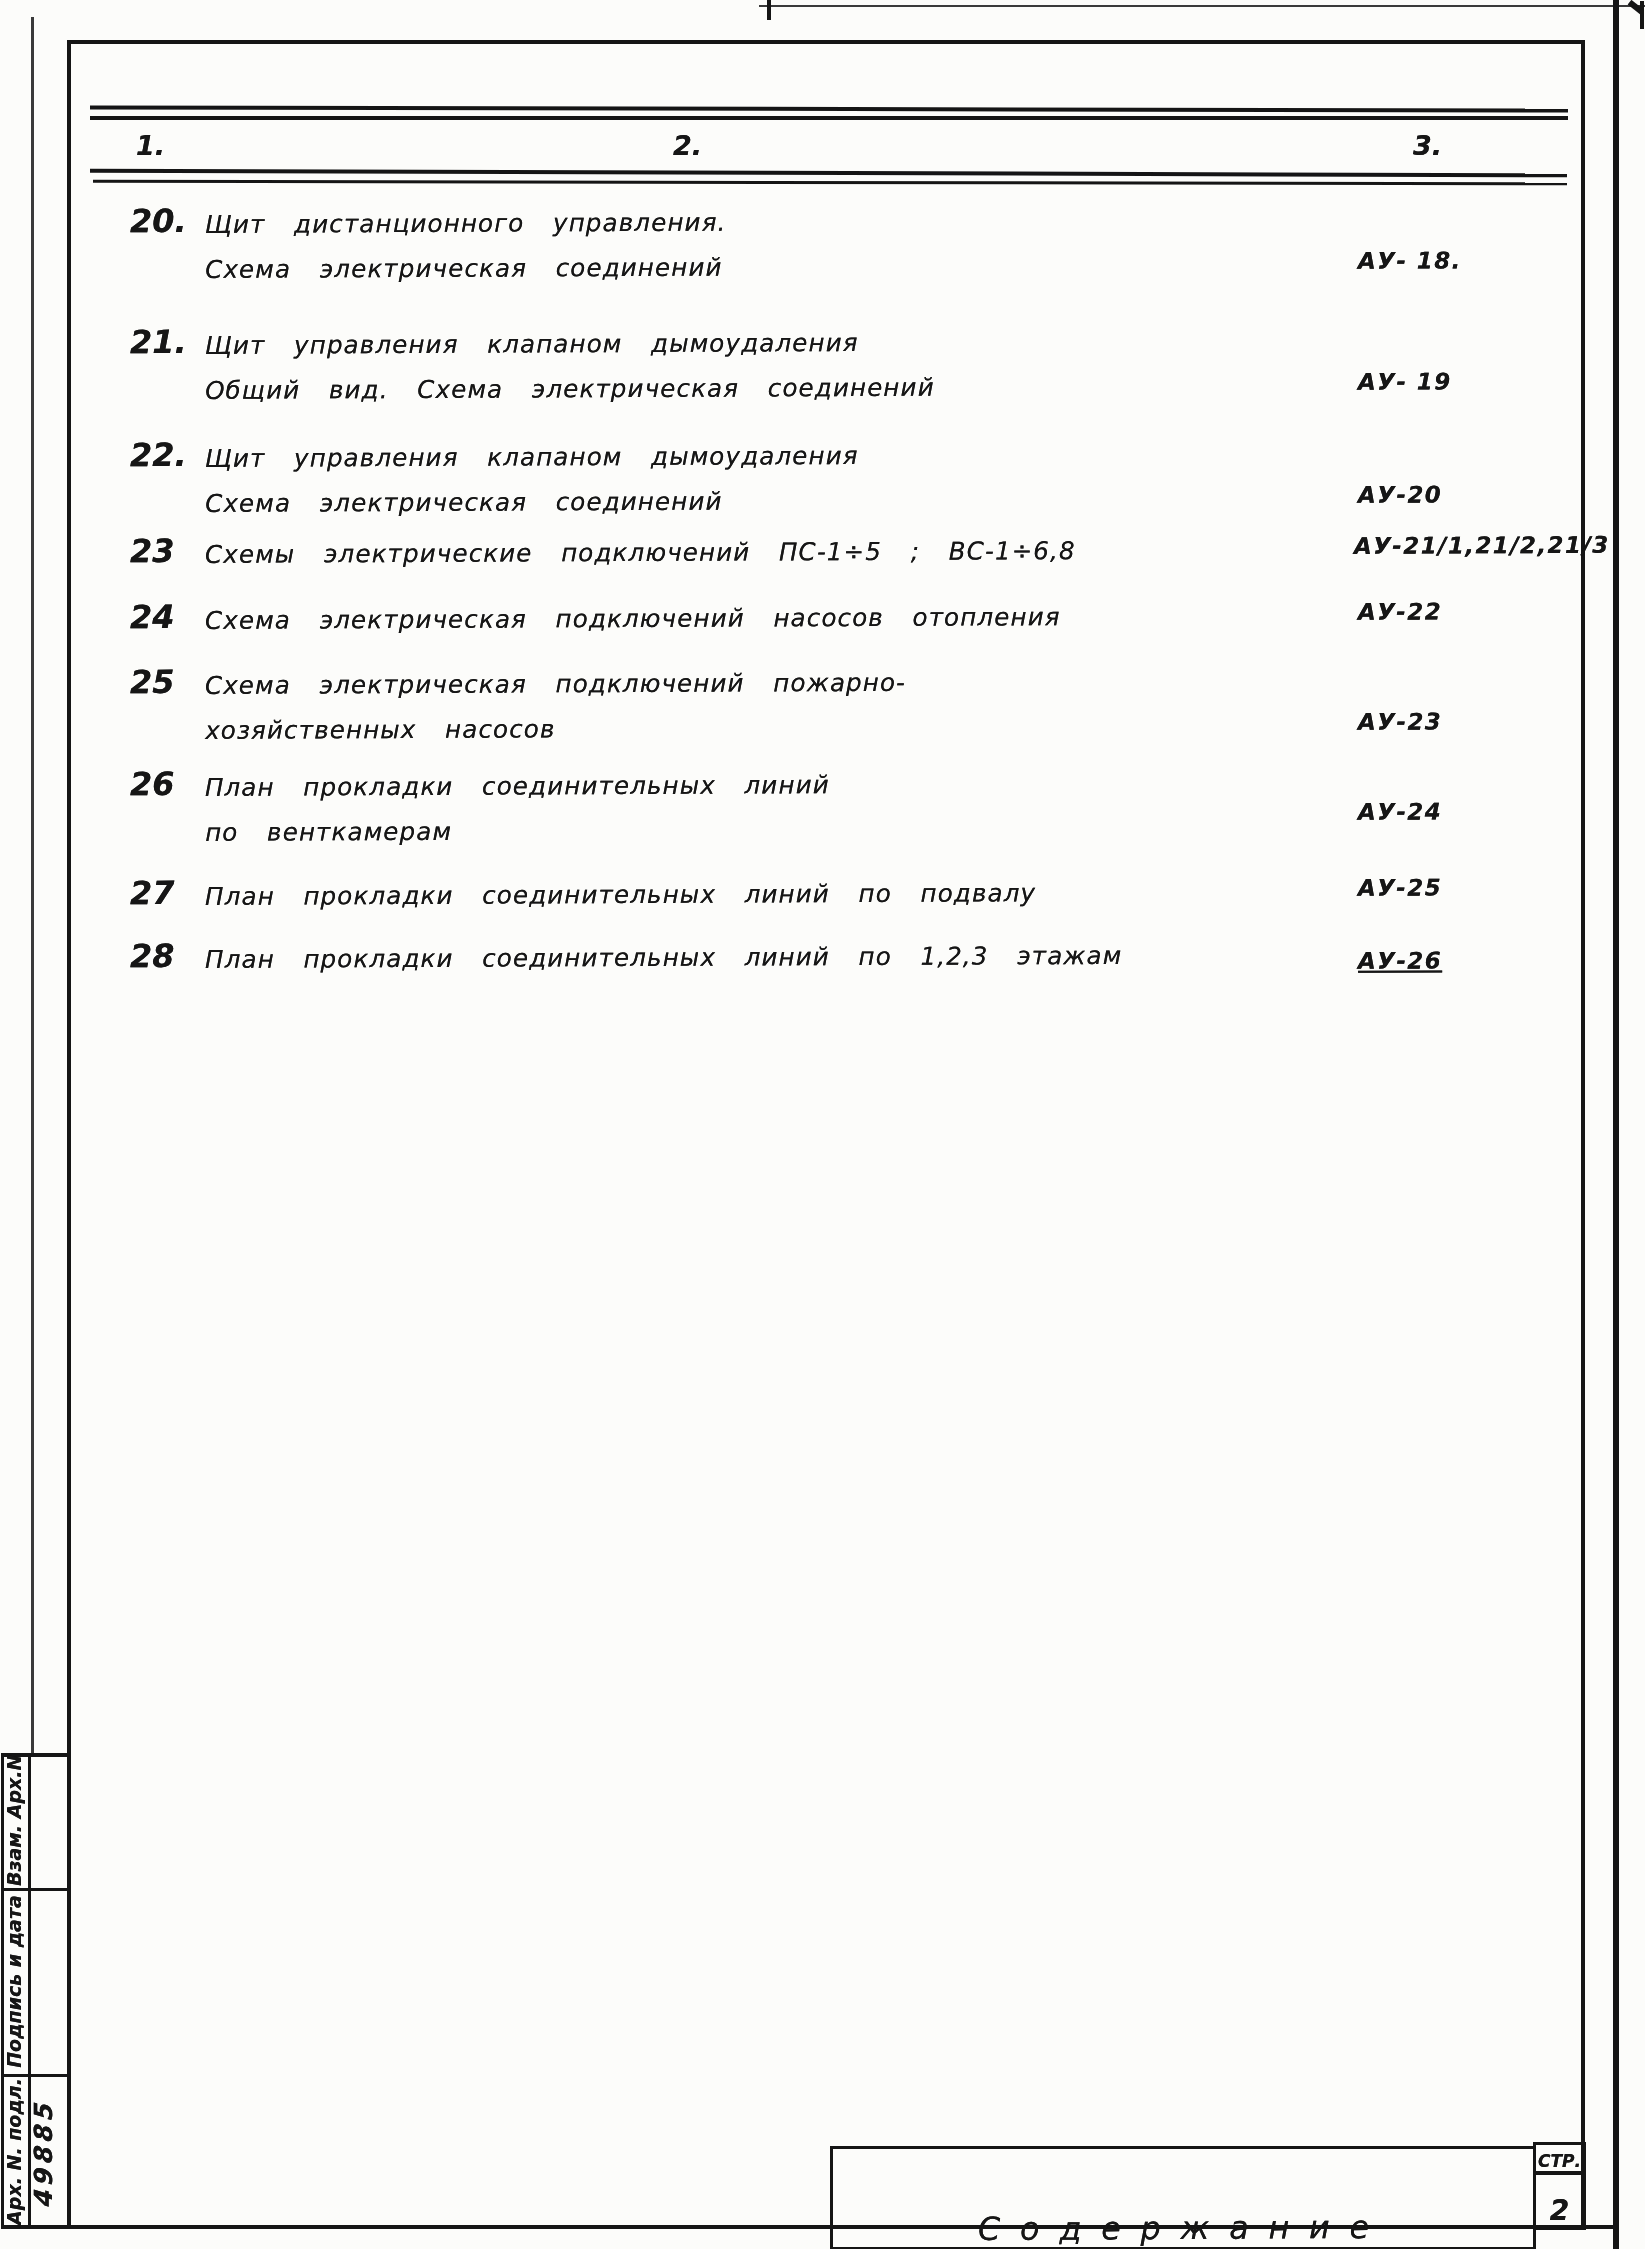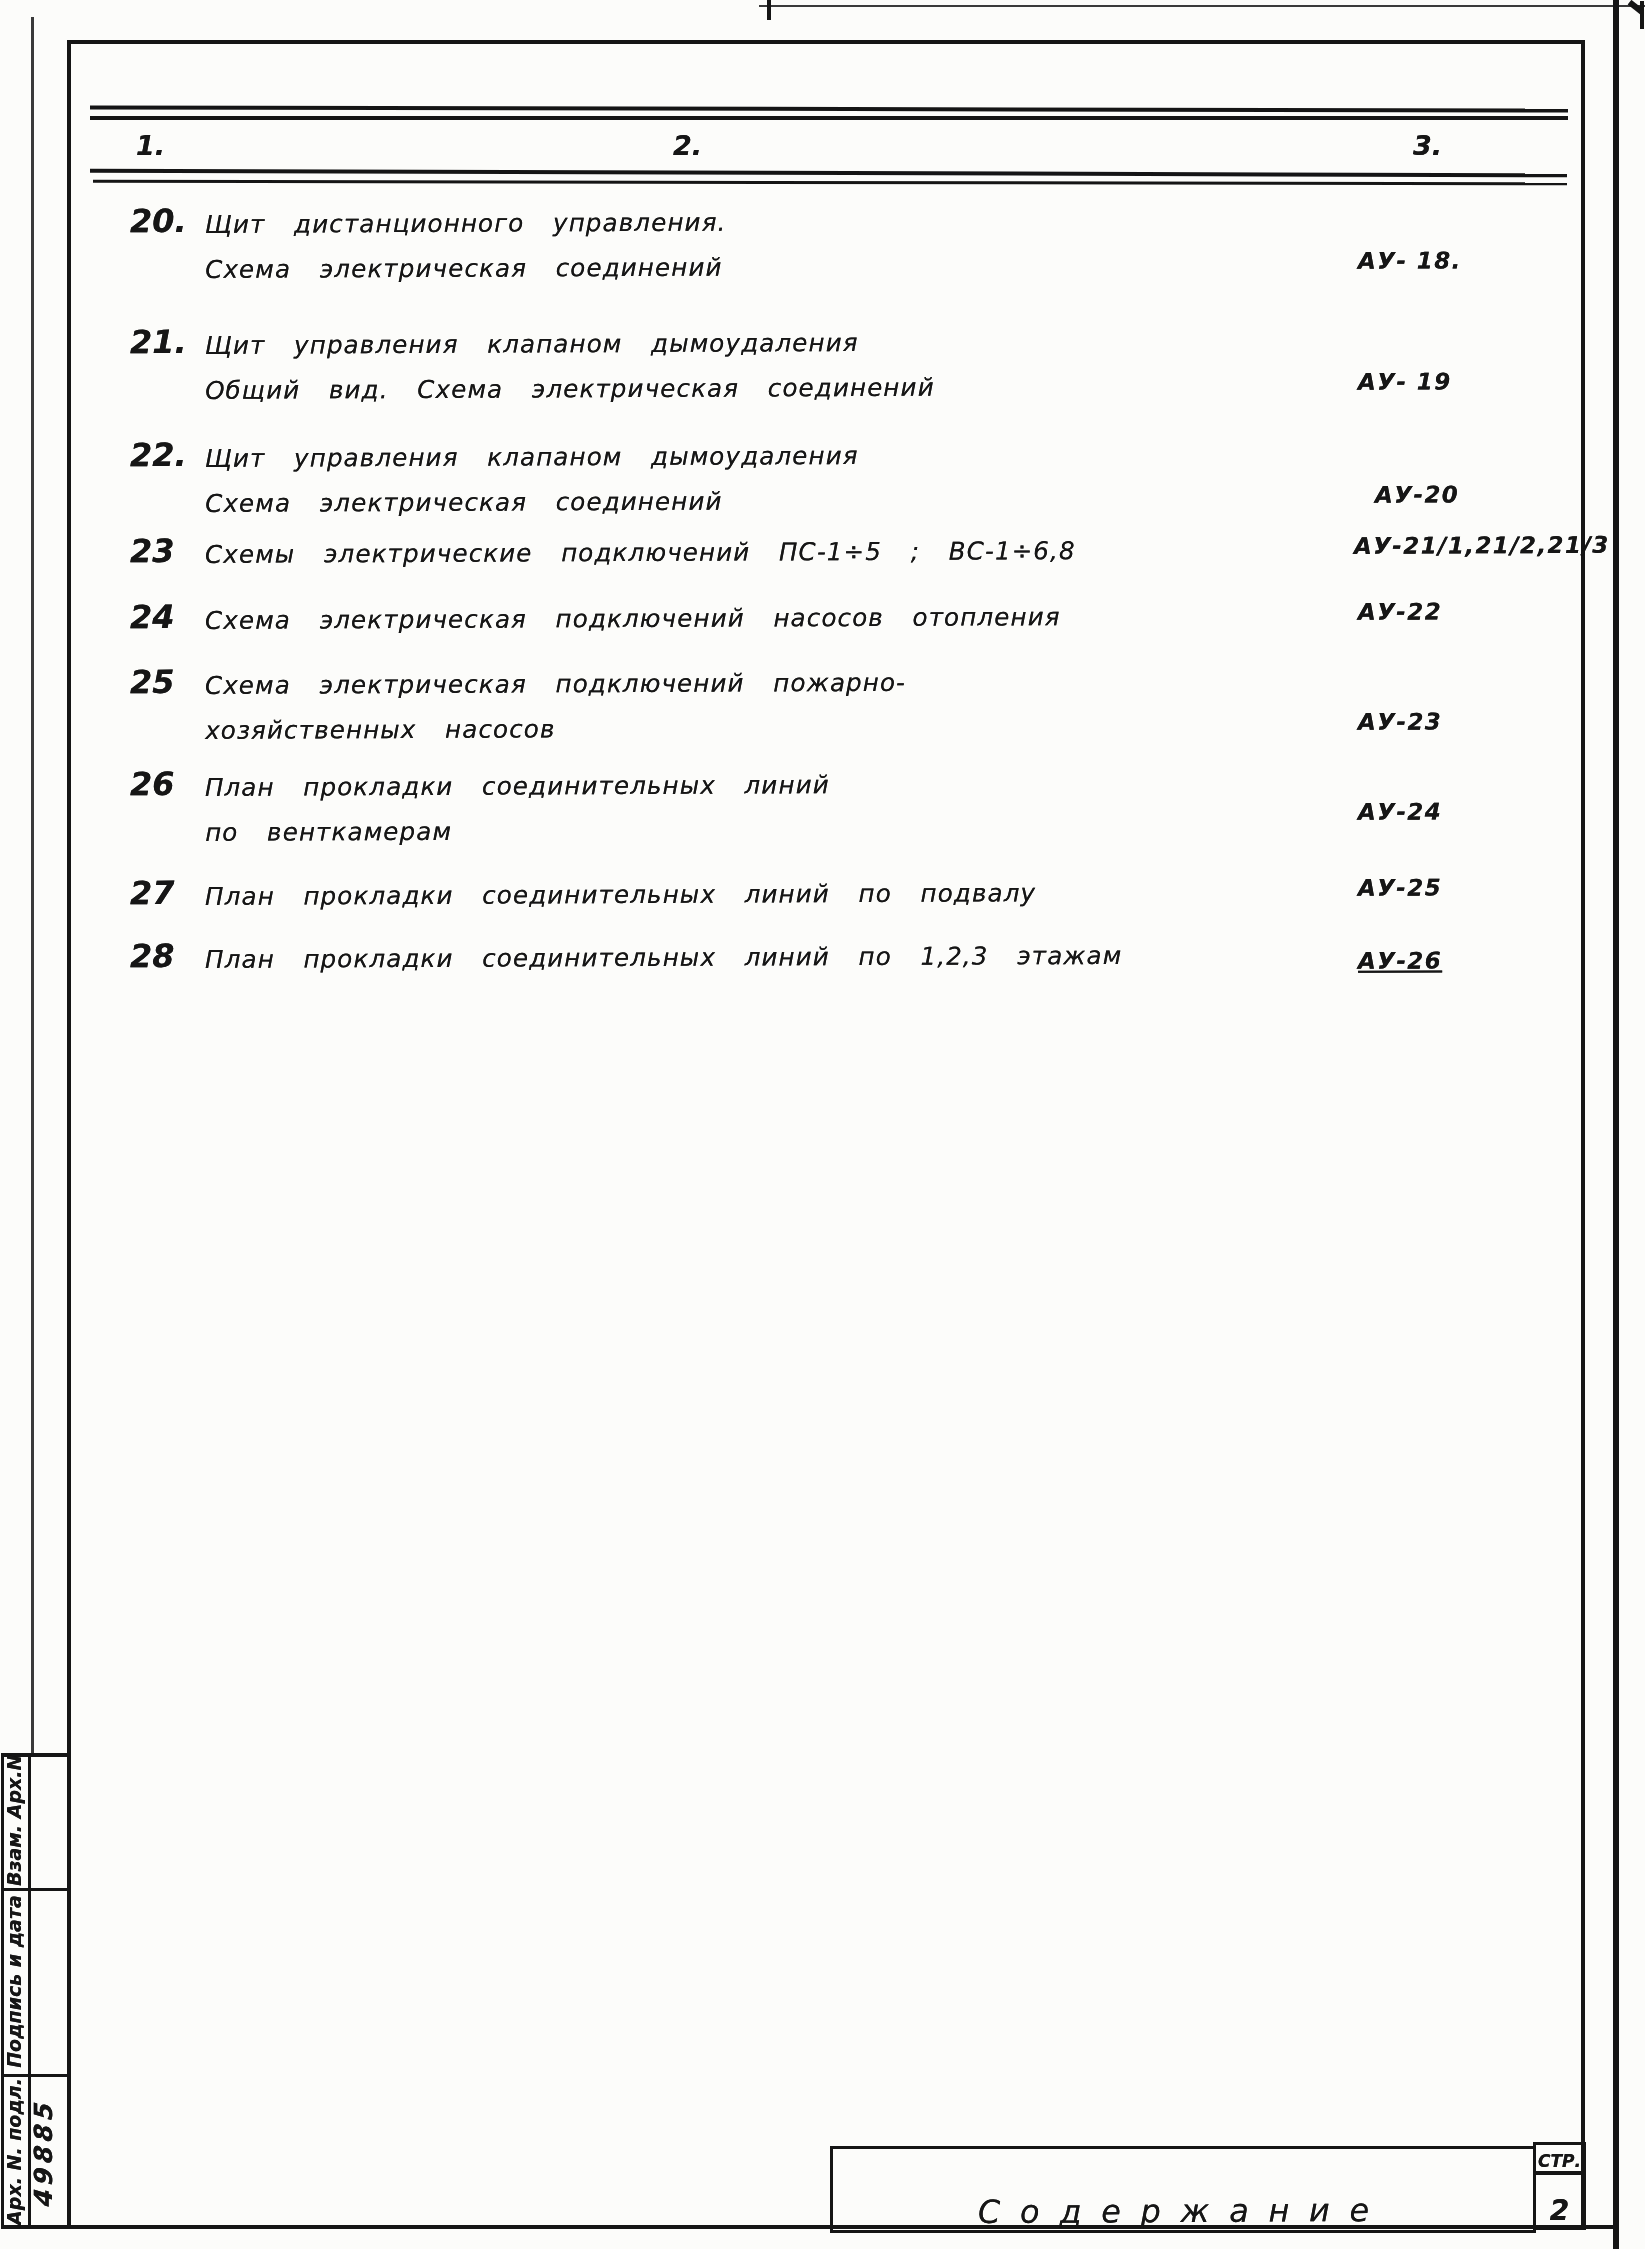--- a/index.html
+++ b/index.html
@@ -67,21 +67,21 @@
           <div class="hw">Общий вид. Схема электрическая соединений</div>
         </div>
         <span class="code hw" style="top: 51px;">АУ- 19</span>
       </div>
       <div class="row" style="top: 433px;">
         <span class="num hw">22.</span>
         <div class="lines">
           <div class="hw">Щит управления клапаном дымоудаления</div>
           <div class="hw">Схема электрическая соединений</div>
         </div>
-        <span class="code hw" style="top: 51px; margin-left: 17px;">АУ-20</span>
+        <span class="code hw" style="top: 51px;">АУ-20</span>
       </div>
       <div class="row" style="top: 529px;">
         <span class="num hw">23</span>
         <div class="lines">
           <div class="hw">Схемы электрические подключений ПС-1÷5 ; ВС-1÷6,8</div>
         </div>
         <span class="code hw" style="top: 5.6px; left: 1224px;">АУ-21/1,21/2,21/3</span>
       </div>
       <div class="row" style="top: 595px;">
         <span class="num hw">24</span>
@@ -126,21 +126,21 @@
   <div class="ln" style="left:1.4px;top:1753px;width:2.8px;height:476px;"></div>
   <div class="ln" style="left:28px;top:1753px;width:2.8px;height:476px;"></div>
   <div class="ln" style="left:1.4px;top:1888px;width:67px;height:2.8px;"></div>
   <div class="ln" style="left:1.4px;top:2074px;width:67px;height:2.8px;"></div>
 
   <div class="vtext hw" style="left:-51px;top:1807px;width:131px;height:27px;">Взам. Арх.N</div>
   <div class="vtext hw" style="left:-77px;top:1968px;width:183px;height:27px;">Подпись и дата</div>
   <div class="vtext hw" style="left:-60px;top:2138px;width:149px;height:27px;">Арх. N. подл.</div>
   <div class="vtext hw" style="left:-23px;top:2135px;width:140px;height:35px;font-size:25px;letter-spacing:4.2px;transform:rotate(-90deg) skewX(-6deg);">49885</div>
 
-  <div class="tb" style="left:830px;top:2146px;width:706px;height:87px;">
+  <div class="tb" style="left:830px;top:2146px;width:706px;height:104px;">
     <span class="hw" style="font-size:32px;letter-spacing:19.7px;transform:rotate(-0.3deg);">Содержание</span>
   </div>
   <div class="tb" style="left:1533px;top:2142px;width:53px;height:32px;">
     <span class="hw" style="font-size:17px;font-weight:bold;">СТР.</span>
   </div>
   <div class="tb" style="left:1533px;top:2172px;width:53px;height:58px;">
     <span class="hw" style="font-size:28px;font-weight:bold;">2</span>
   </div>
 
 </div>

